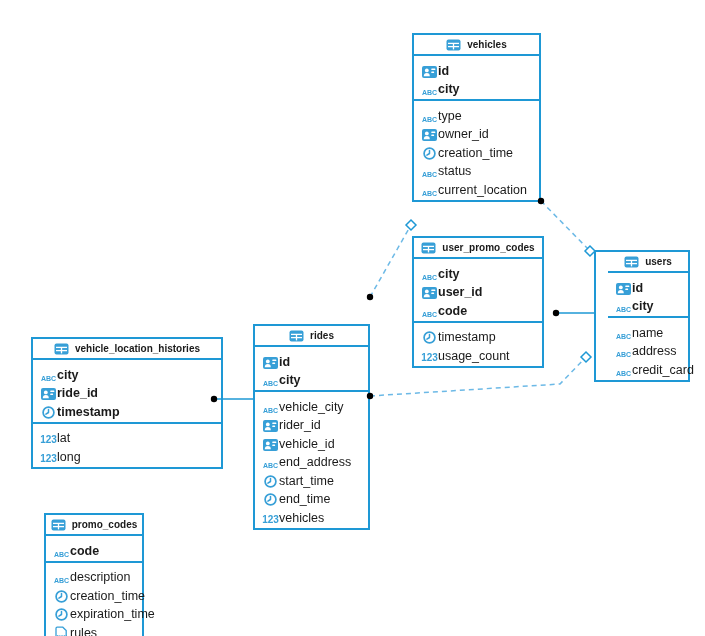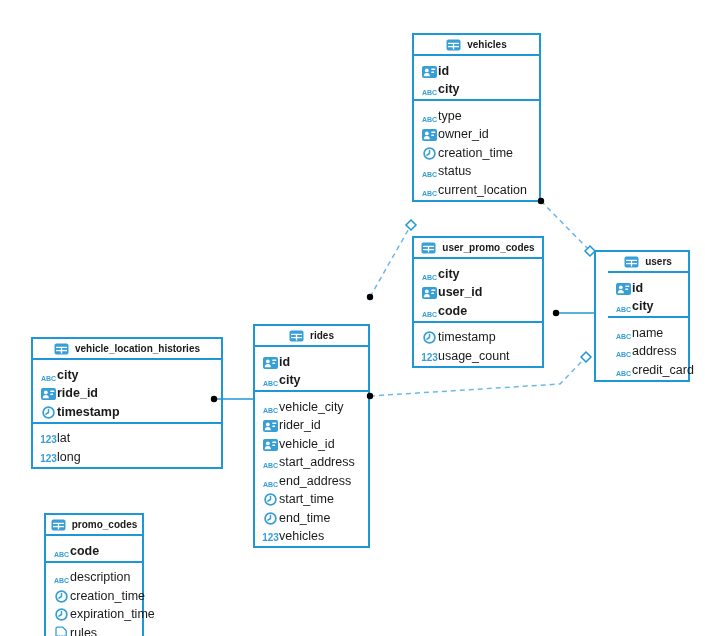--- a/index.html
+++ b/index.html
@@ -309,26 +309,20 @@
           <span class="type-icon">
             <svg width="15" height="12" viewBox="0 0 15 12">
               <rect x="0" y="0" width="15" height="12" rx="2" fill="#379fd7"></rect>
               <circle cx="4.8" cy="4.4" r="1.9" fill="#fff"></circle>
               <path d="M1.8 10.2 Q1.8 6.9 4.8 6.9 Q7.8 6.9 7.8 10.2 Z" fill="#fff"></path>
               <rect x="9.3" y="2.6" width="4" height="1.5" rx="0.4" fill="#fff"></rect>
               <rect x="9.3" y="5.6" width="2.8" height="1.5" rx="0.4" fill="#fff"></rect>
             </svg>
           </span>
           <span class="col-name">vehicle_id</span>
-        </div>
-        <div class="col-row">
-          <span class="type-icon">
-            <span class="txt-icon">ABC</span>
-          </span>
-          <span class="col-name">start_address</span>
         </div>
         <div class="col-row">
           <span class="type-icon">
             <span class="txt-icon">ABC</span>
           </span>
           <span class="col-name">end_address</span>
         </div>
         <div class="col-row">
           <span class="type-icon">
             <svg width="13" height="13" viewBox="0 0 13 13">

